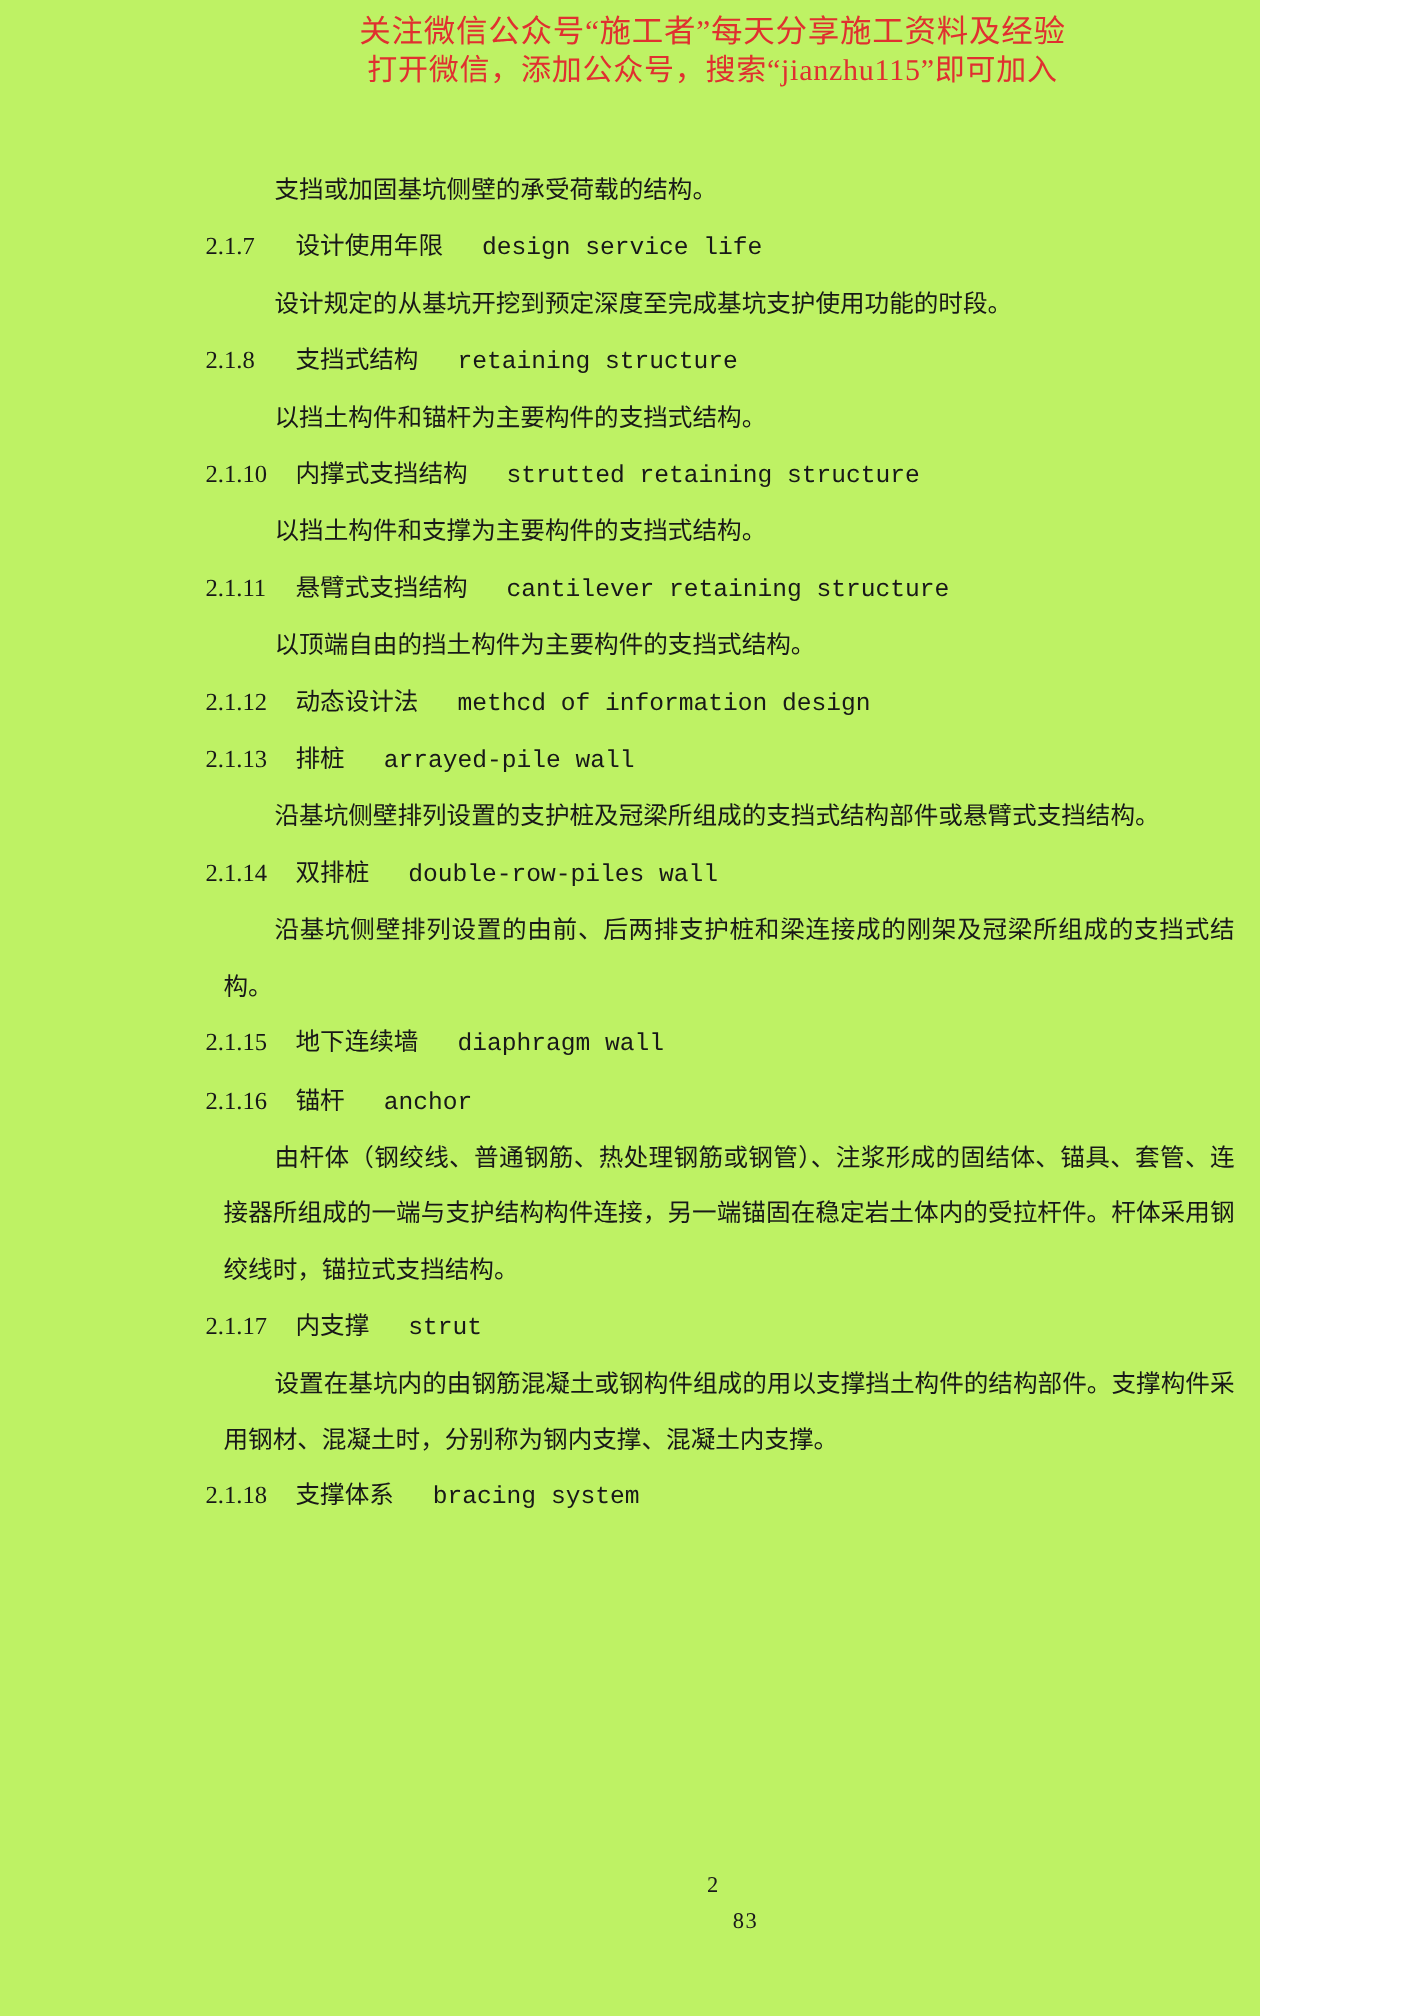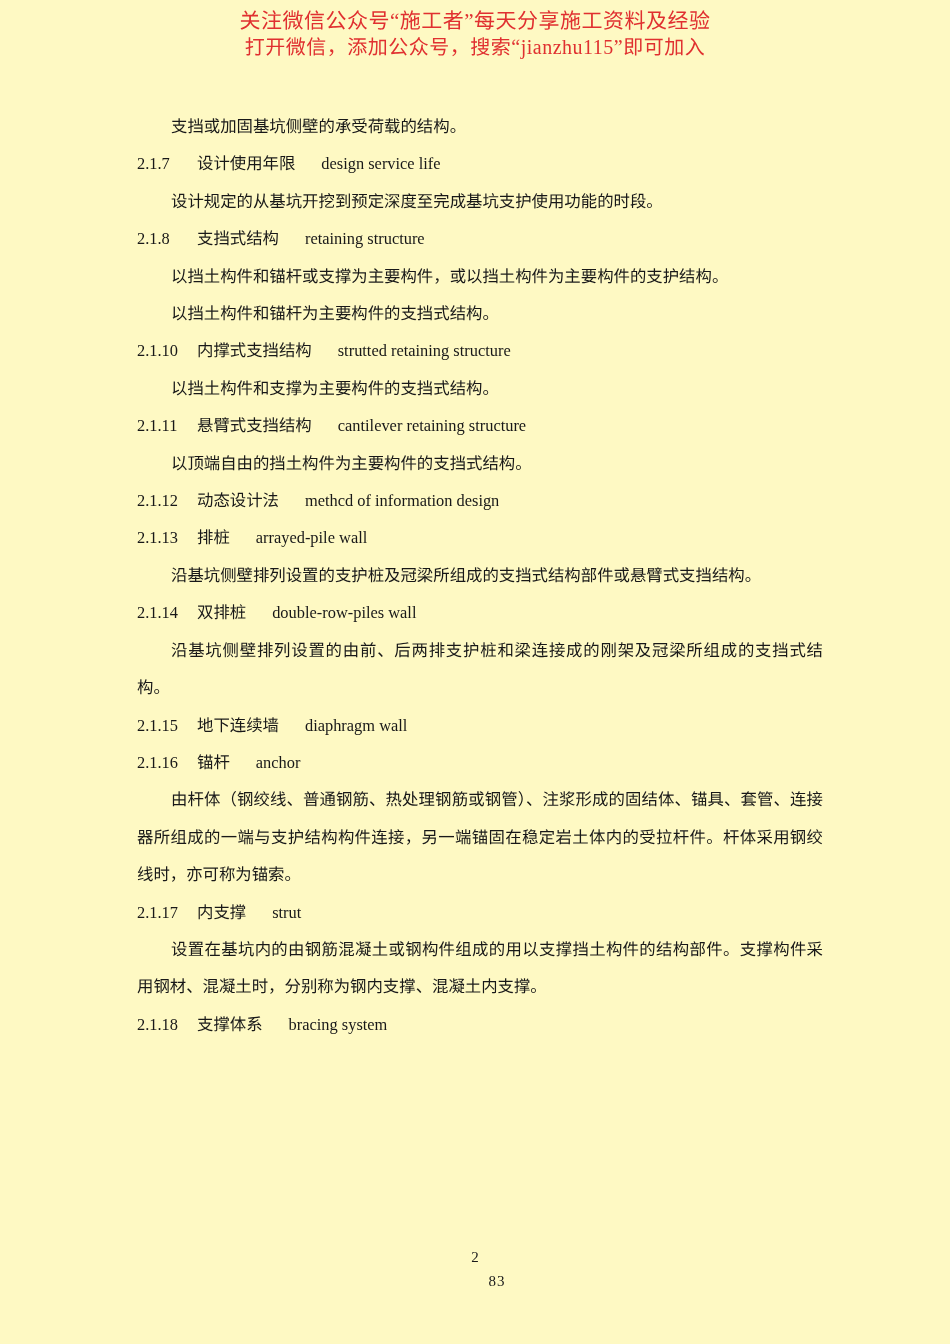--- a/index.html
+++ b/index.html
@@ -12,23 +12,23 @@
     width: 950px;
     height: 1344px;
     position: relative;
     font-family: "Liberation Serif", "DejaVu Serif", serif;
     color: #1a1a1a;
     overflow: hidden;
   }
 
   .page {
     position: relative;
-    width: 950px;
+    width: 840px;
     height: 1344px;
-    background: #fef9c3;
+    background: #bef264;
     box-sizing: border-box;
   }
 
   
   .watermark {
     position: absolute;
     top: 8px;
     left: 0;
     width: 950px;
     text-align: center;
@@ -62,38 +62,39 @@
     line-height: 37.4px;
     text-align: justify;
     text-justify: inter-ideograph;
     word-break: break-all;
     color: #181818;
   }
 
   
   .para.body {
     text-indent: 34px;
+    margin-left: 12px;
   }
 
   
   .para.term {
     text-indent: 0;
     white-space: nowrap;
   }
 
   .term .num {
     display: inline-block;
     min-width: 54px;
   }
   .term .cn {
     margin-left: 6px;
   }
   .term .en {
     margin-left: 26px;
-    font-family: Liberation Serif, serif;
+    font-family: Liberation Mono, monospace;
   }
 
   
   .first-line {
     text-indent: 34px;
   }
 
   
   .footer {
     position: absolute;
@@ -130,21 +131,20 @@
     <p class="para body first-line">支挡或加固基坑侧壁的承受荷载的结构。</p>
 
     <p class="para term">
       <span class="num">2.1.7</span><span class="cn">设计使用年限</span><span class="en">design service life</span>
     </p>
     <p class="para body">设计规定的从基坑开挖到预定深度至完成基坑支护使用功能的时段。</p>
 
     <p class="para term">
       <span class="num">2.1.8</span><span class="cn">支挡式结构</span><span class="en">retaining structure</span>
     </p>
-    <p class="para body">以挡土构件和锚杆或支撑为主要构件，或以挡土构件为主要构件的支护结构。</p>
 
     <p class="para body">以挡土构件和锚杆为主要构件的支挡式结构。</p>
 
     <p class="para term">
       <span class="num">2.1.10</span><span class="cn">内撑式支挡结构</span><span class="en">strutted retaining structure</span>
     </p>
     <p class="para body">以挡土构件和支撑为主要构件的支挡式结构。</p>
 
     <p class="para term">
       <span class="num">2.1.11</span><span class="cn">悬臂式支挡结构</span><span class="en">cantilever retaining structure</span>
@@ -165,21 +165,21 @@
     </p>
     <p class="para body">沿基坑侧壁排列设置的由前、后两排支护桩和梁连接成的刚架及冠梁所组成的支挡式结构。</p>
 
     <p class="para term">
       <span class="num">2.1.15</span><span class="cn">地下连续墙</span><span class="en">diaphragm wall</span>
     </p>
 
     <p class="para term">
       <span class="num">2.1.16</span><span class="cn">锚杆</span><span class="en">anchor</span>
     </p>
-    <p class="para body">由杆体（钢绞线、普通钢筋、热处理钢筋或钢管）、注浆形成的固结体、锚具、套管、连接器所组成的一端与支护结构构件连接，另一端锚固在稳定岩土体内的受拉杆件。杆体采用钢绞线时，亦可称为锚索。</p>
+    <p class="para body">由杆体（钢绞线、普通钢筋、热处理钢筋或钢管）、注浆形成的固结体、锚具、套管、连接器所组成的一端与支护结构构件连接，另一端锚固在稳定岩土体内的受拉杆件。杆体采用钢绞线时，锚拉式支挡结构。</p>
 
     <p class="para term">
       <span class="num">2.1.17</span><span class="cn">内支撑</span><span class="en">strut</span>
     </p>
     <p class="para body">设置在基坑内的由钢筋混凝土或钢构件组成的用以支撑挡土构件的结构部件。支撑构件采用钢材、混凝土时，分别称为钢内支撑、混凝土内支撑。</p>
 
     <p class="para term">
       <span class="num">2.1.18</span><span class="cn">支撑体系</span><span class="en">bracing system</span>
     </p>
 

